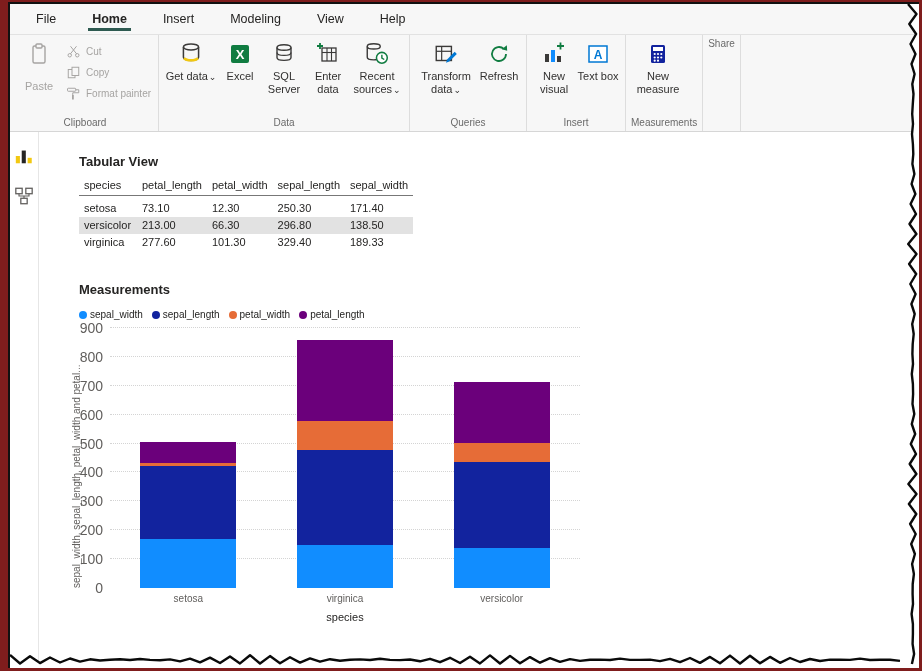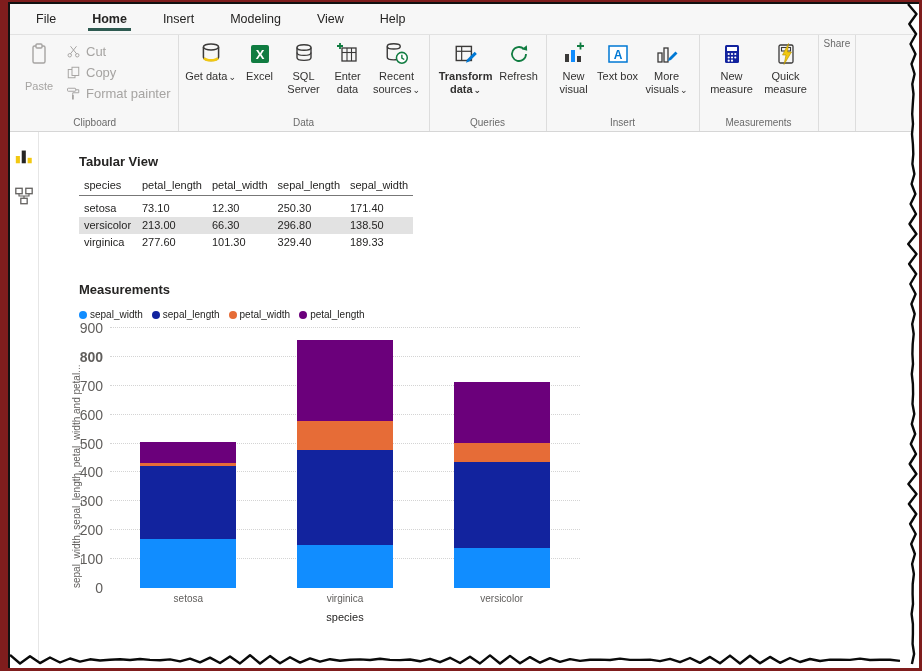--- a/index.html
+++ b/index.html
@@ -20,25 +20,25 @@
 
   
   .ribbon { height:97px; background:#f7f7f7; border-bottom:1px solid #d6d6d6;
             display:flex; padding:0 2px; }
   .rgroup { display:flex; flex-direction:column; border-right:1px solid #ddd; padding:2px 5px 0; }
   .rgroup-items { flex:1; display:flex; align-items:flex-start; }
   .rgroup-label { font-size:10px; color:#6a6a6a; text-align:center; padding:1px 0 3px; }
   .rb { width:54px; display:flex; flex-direction:column; align-items:center; padding:3px 1px 0; }
   .rb .ric { height:28px; display:flex; align-items:center; justify-content:center; }
   .rb .rlb { font-size:11px; line-height:12.5px; color:#323130; text-align:center; margin-top:2px; }
-  .rb.narrow { width:44px; } .rb.wide { width:62px;font-weight:bold; }
+  .rb.narrow { width:44px; } .rb.wide { width:62px; }
   .rb.disabled .rlb { color:#a6a4a2;margin-top:12px; }
   .chev { font-size:9px; margin-left:1px; color:#323130; }
   .sbcol { display:flex; flex-direction:column; gap:5px; padding:6px 2px 0 4px; }
-  .sb { display:flex; align-items:center; gap:5px; font-size:13px; color:#a6a4a2; }
+  .sb { display:flex; align-items:center; gap:5px; font-size:10px; color:#a6a4a2; }
   .sb .sic { width:16px; height:16px; display:flex; align-items:center; justify-content:center; }
 
   
   .bodyrow { display:flex; height:calc(100% - 128px); }
   .viewbar { width:29px; border-right:1px solid #e6e6e6; background:#fff;
              display:flex; flex-direction:column; align-items:center; padding-top:14px; gap:16px; }
   .viewbtn { width:24px; height:24px; display:flex; align-items:center; justify-content:center; }
   .canvas { flex:1; position:relative; background:#fff; overflow:hidden; }
 
   
@@ -244,30 +244,20 @@
           </div>
           <div class="rb narrow">
             <span class="ric">
               <svg width="24" height="24" viewBox="0 0 24 24">
                   <rect x="3" y="4" width="18" height="16" fill="#fff" stroke="#0078D4" stroke-width="1.5"></rect>
                   <text x="12" y="17" font-size="12" font-weight="bold" fill="#0078D4" text-anchor="middle" font-family="sans-serif">A</text>
                 </svg>
             </span>
             <span class="rlb">Text box</span>
           </div>
-          <div class="rb">
-            <span class="ric">
-              <svg width="24" height="24" viewBox="0 0 24 24">
-                  <rect x="3" y="11" width="4" height="9" fill="none" stroke="#3b3a39" stroke-width="1.3"></rect>
-                  <rect x="9" y="6" width="4" height="14" fill="none" stroke="#3b3a39" stroke-width="1.3"></rect>
-                  <path d="M14 16 L20.5 9.5 l2 2 -6.5 6.5 -3 1 z" fill="#0078D4"></path>
-                </svg>
-            </span>
-            <span class="rlb"><span>More visuals</span><span class="chev">⌄</span></span>
-          </div>
         </div>
         <div class="rgroup-label">Insert</div>
       </div>
 
       <div class="rgroup">
         <div class="rgroup-items">
           <div class="rb">
             <span class="ric">
               <svg width="24" height="24" viewBox="0 0 24 24">
                   <rect x="5" y="3" width="14" height="18" rx="1.5" fill="#12239E"></rect>
@@ -276,30 +266,20 @@
                   <circle cx="12" cy="12" r="1.1" fill="#fff"></circle>
                   <circle cx="15.3" cy="12" r="1.1" fill="#fff"></circle>
                   <circle cx="8.7" cy="15.5" r="1.1" fill="#fff"></circle>
                   <circle cx="12" cy="15.5" r="1.1" fill="#fff"></circle>
                   <circle cx="15.3" cy="15.5" r="1.1" fill="#fff"></circle>
                   <circle cx="8.7" cy="18.7" r="1.1" fill="#fff"></circle>
                   <circle cx="12" cy="18.7" r="1.1" fill="#fff"></circle>
                 </svg>
             </span>
             <span class="rlb">New measure</span>
-          </div>
-          <div class="rb">
-            <span class="ric">
-              <svg width="24" height="24" viewBox="0 0 24 24">
-                  <rect x="5" y="3" width="14" height="18" rx="1.5" fill="none" stroke="#3b3a39" stroke-width="1.3"></rect>
-                  <rect x="7.5" y="5.5" width="9" height="3.5" fill="none" stroke="#3b3a39" stroke-width="1.1"></rect>
-                  <polygon points="14.5,1.5 8.5,13 12,13 10,22.5 17.5,10 13.5,10" fill="#F2C811" stroke="#b08f00" stroke-width="0.6"></polygon>
-                </svg>
-            </span>
-            <span class="rlb">Quick measure</span>
           </div>
         </div>
         <div class="rgroup-label">Measurements</div>
       </div>
 
       <div class="rgroup">
         <div class="rgroup-label">Share</div>
       </div>
     </div>
 
@@ -387,21 +367,21 @@
           <div class="ylab">sepal_width, sepal_length, petal_width and petal...</div>
           <div class="yticks">
               <div class="ytick" style="bottom: 0%;">0</div>
               <div class="ytick" style="bottom: 11.1111%;">100</div>
               <div class="ytick" style="bottom: 22.2222%;">200</div>
               <div class="ytick" style="bottom: 33.3333%;">300</div>
               <div class="ytick" style="bottom: 44.4444%;">400</div>
               <div class="ytick" style="bottom: 55.5556%;">500</div>
               <div class="ytick" style="bottom: 66.6667%;">600</div>
               <div class="ytick" style="bottom: 77.7778%;">700</div>
-              <div class="ytick" style="bottom: 88.8889%; font-weight: bold;">800</div>
+              <div class="ytick" style="bottom: 88.8889%;">800</div>
               <div class="ytick" style="bottom: 100%;">900</div>
             </div>
           <div class="plot">
             <div class="gridline" style="bottom: 11.1111%;"></div>
               <div class="gridline" style="bottom: 22.2222%;"></div>
               <div class="gridline" style="bottom: 33.3333%;"></div>
               <div class="gridline" style="bottom: 44.4444%;"></div>
               <div class="gridline" style="bottom: 55.5556%;"></div>
               <div class="gridline" style="bottom: 66.6667%;"></div>
               <div class="gridline" style="bottom: 77.7778%;"></div>

